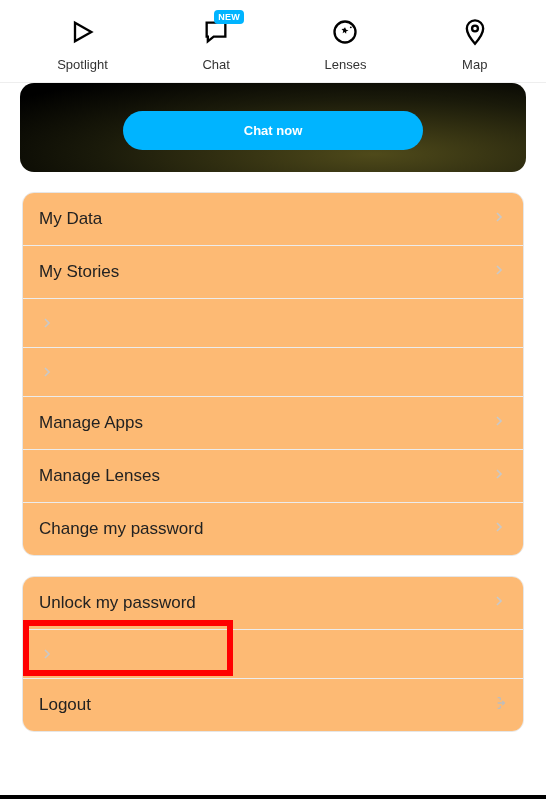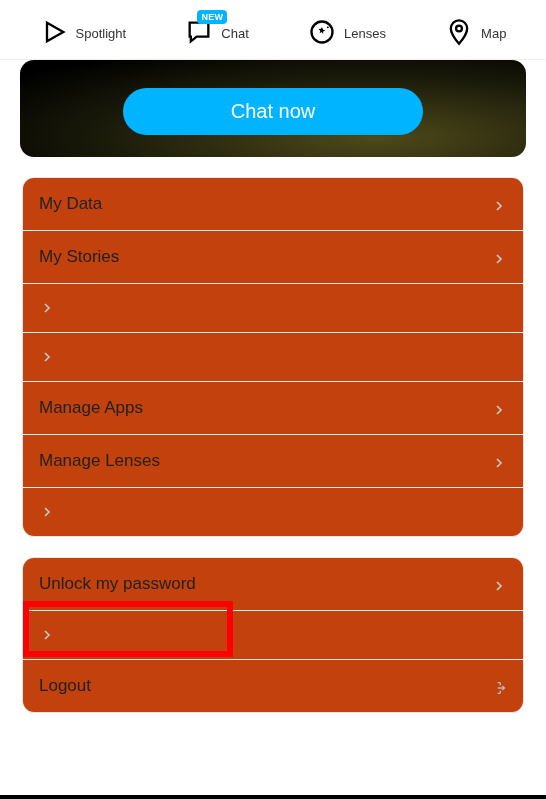--- a/index.html
+++ b/index.html
@@ -1,24 +1,24 @@
 <!DOCTYPE html>
 <html><head>
   <meta charset="utf-8">
   <style>
     * { box-sizing: border-box; margin: 0; padding: 0; }
     body { font-family: -apple-system, BlinkMacSystemFont, "Segoe UI", Helvetica, Arial, sans-serif; width: 546px; height: 799px; background: #fff; position: relative; overflow: hidden; }
     .topnav { display: flex; justify-content: space-around; align-items: flex-start; padding: 18px 10px 10px 10px; border-bottom: 1px solid #eee; }
-    .topnav-item { display: flex; flex-direction: row; align-items: center; gap: 8px; font-size: 13px; color: #333; cursor: pointer; position: relative; }
+    .topnav-item { display: flex; flex-direction: column; align-items: center; gap: 8px; font-size: 13px; color: #333; cursor: pointer; position: relative; }
     .topnav-item svg { width: 28px; height: 28px; }
     .badge { position: absolute; top: -8px; right: -14px; background: #00b4ff; color: #fff; font-size: 9px; font-weight: 700; padding: 2px 4px; border-radius: 4px; letter-spacing: 0.3px; }
     .hero { margin: 0 20px 20px 20px; border-radius: 14px; background: radial-gradient(ellipse at 70% 80%, #4f4a1a 0%, #1a1a0a 55%, #000 90%); padding: 28px 12px 22px 12px; display:flex; align-items:center; justify-content:center; }
-    .chat-btn { background: #00b4ff; color: #fff; font-size: 20px; font-weight: 400; border: none; border-radius: 26px; padding: 12px 32px; width: 300px; cursor: pointer; }
+    .chat-btn { background: #00b4ff; color: #fff; font-size: 13px; font-weight: 700; border: none; border-radius: 26px; padding: 12px 32px; width: 300px; cursor: pointer; }
     .list { margin: 0 22px 20px 22px; border: 1px solid #e6e6e6; border-radius: 12px; overflow: hidden; }
-    .list-item { display: flex; justify-content: space-between; align-items: flex-end; padding: 16px 16px; font-size: 17px; color: #222; border-bottom: 1px solid #ececec; cursor: pointer; background:#c2410c; position:relative; }
+    .list-item { display: flex; justify-content: space-between; align-items: flex-start; padding: 16px 16px; font-size: 17px; color: #222; border-bottom: 1px solid #ececec; cursor: pointer; background:#fdba74; position:relative; }
     .list-item:last-child { border-bottom: none; }
     .chevron { color: #c8c8c8; }
     .chevron svg, .logout-icon svg { width: 16px; height: 16px; display:block; }
     .logout-icon { color: #bdbdbd; }
     .highlight-box { position: absolute; border: 6px solid #ff0000; pointer-events: none; left: 0px; top: -10px; width: 210px; height: 56px; }
     .footer-line { position:absolute; bottom:0; left:0; right:0; height:4px; background:#000; }
   </style>
 </head>
 <body>
 
@@ -106,20 +106,21 @@
   </div>
   <div class="list-item">
     <span>Manage Lenses</span>
     <span class="chevron">
         <svg viewBox="0 0 24 24" fill="none" stroke="currentColor" stroke-width="2.5">
           <polyline points="9 6 15 12 9 18"></polyline>
         </svg>
       </span>
   </div>
   <div class="list-item">
+    <span>Change my password</span>
     <span class="chevron">
         <svg viewBox="0 0 24 24" fill="none" stroke="currentColor" stroke-width="2.5">
           <polyline points="9 6 15 12 9 18"></polyline>
         </svg>
       </span>
   </div>
 </div>
 
 <div class="list">
   <div class="list-item">

